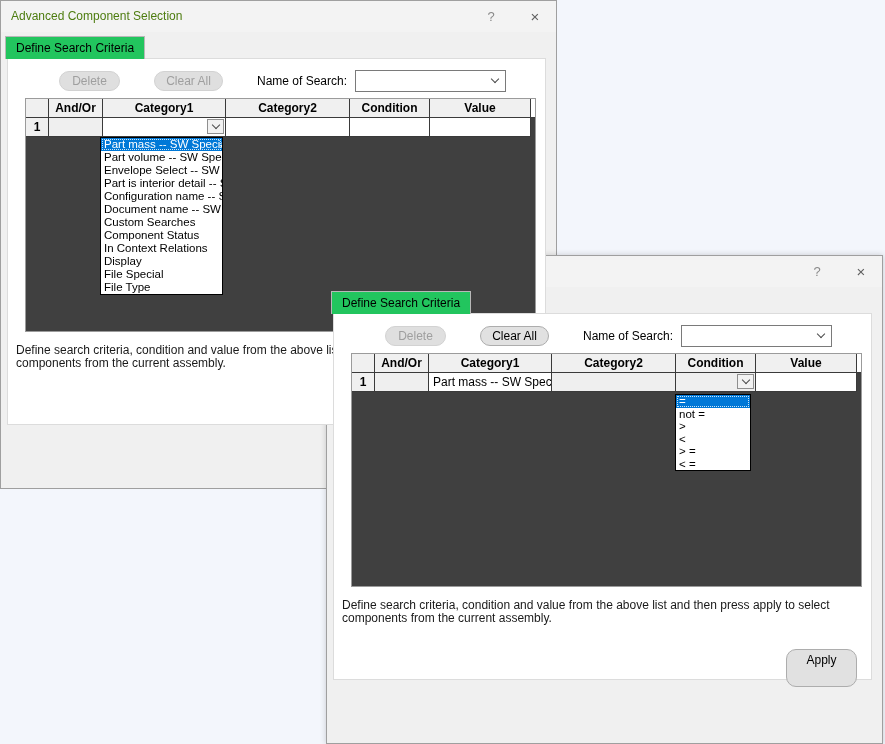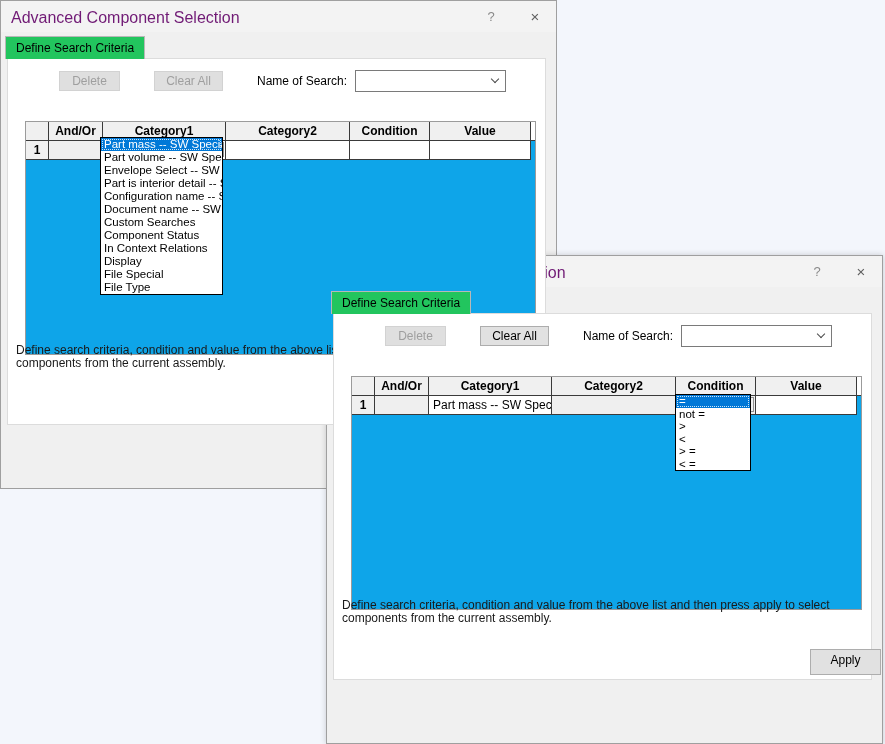--- a/index.html
+++ b/index.html
@@ -15,21 +15,21 @@
   .dialog {
     position:absolute;
     width:557px; height:489px;
     background:#f0f0f0;
     border:1px solid #9f9f9f;
   }
   #dialog-1 { left:0; top:0; }
   #dialog-2 { left:326px; top:255px; box-shadow:0 0 6px rgba(0,0,0,0.18); }
 
   .titlebar { position:absolute; left:0; top:0; width:100%; height:31px; background:#f3f3f3; }
-  .title { position:absolute; left:10px; top:8px; color:#701a75; font-size:16px; white-space:nowrap; }
+  .title { position:absolute; left:10px; top:8px; color:#4d7c0f; font-size:12px; white-space:nowrap; }
   .cap-btn { position:absolute; top:4px; width:26px; height:23px; text-align:center; line-height:23px; color:#5f5f5f; cursor:default; }
   .help-btn { left:477px; font-size:13px; color:#8a8a8a; }
   .close-btn { left:521px; font-size:15px; }
 
   .tab { position:absolute; white-space:nowrap; cursor:default; }
   .tab-active {
     left:4px; top:35px; height:23px; padding:4px 10px 0;
     background:#22c55e; border:1px solid #b8b8b8; border-bottom:none; z-index:3;
   }
   .tab-inactive {
@@ -37,45 +37,45 @@
     background:#f0f0f0; border:1px solid #c8c8c8; border-bottom:none; z-index:1;margin-top:34px;
   }
 
   .page {
     position:absolute; left:6px; top:57px; width:539px; height:367px;
     background:#ffffff; border:1px solid #dcdcdc; z-index:2;
   }
 
   .btn {
     position:absolute; height:20px; text-align:center; line-height:18px;
-    font-size:12px; cursor:default;
+    font-size:12px; cursor:default;border-radius:10px;
   }
   .btn-enabled { background:#e1e1e1; border:1px solid #adadad; color:#000; }
   .btn-disabled { background:#dfdfdf; border:1px solid #d2d2d2; color:#9f9f9f; }
   .delete-btn { left:51px; top:12px; width:61px; }
   .clearall-btn { left:146px; top:12px; width:69px; }
-  .apply-btn { left:476px; top:335px; width:71px; height:26px; line-height:20px; }
+  .apply-btn { left:452px; top:335px; width:71px; height:38px; line-height:20px; }
 
   .ns-label { position:absolute; left:249px; top:15px; white-space:nowrap; }
   .ns-combo {
     position:absolute; left:347px; top:11px; width:151px; height:22px;
     background:#fff; border:1px solid #7a7a7a; display:flex; align-items:center;
   }
   .ns-combo .field { flex:1; padding-left:4px; overflow:hidden; white-space:nowrap; }
   .ns-combo .drop { width:20px; height:100%; display:flex; align-items:center; justify-content:center; }
 
   .chev {
     display:inline-block; width:6px; height:6px;
     border-right:1.4px solid #4a4a4a; border-bottom:1.4px solid #4a4a4a;
     transform:rotate(45deg); margin-top:-4px;
   }
 
   .grid-frame {
     position:absolute; left:17px; top:39px; width:511px; height:234px;
-    background:#0ea5e9; border:1px solid #9b9b9b;margin-top:23px;
+    background:#404040; border:1px solid #9b9b9b;
   }
   .ghead, .grow { display:flex; height:19px; }
   .gc {
     border-right:1px solid #3a3a3a; border-bottom:1px solid #3a3a3a;
     overflow:hidden; white-space:nowrap; line-height:18px; position:relative;
   }
   .ghead .gc { background:#f0f0f0; font-weight:bold; text-align:center; }
   .c-num{width:23px} .c-andor{width:54px} .c-cat1{width:123px}
   .c-cat2{width:124px} .c-cond{width:80px} .c-val{width:101px}
   .c-spacer{flex:1; border-right:none;}

